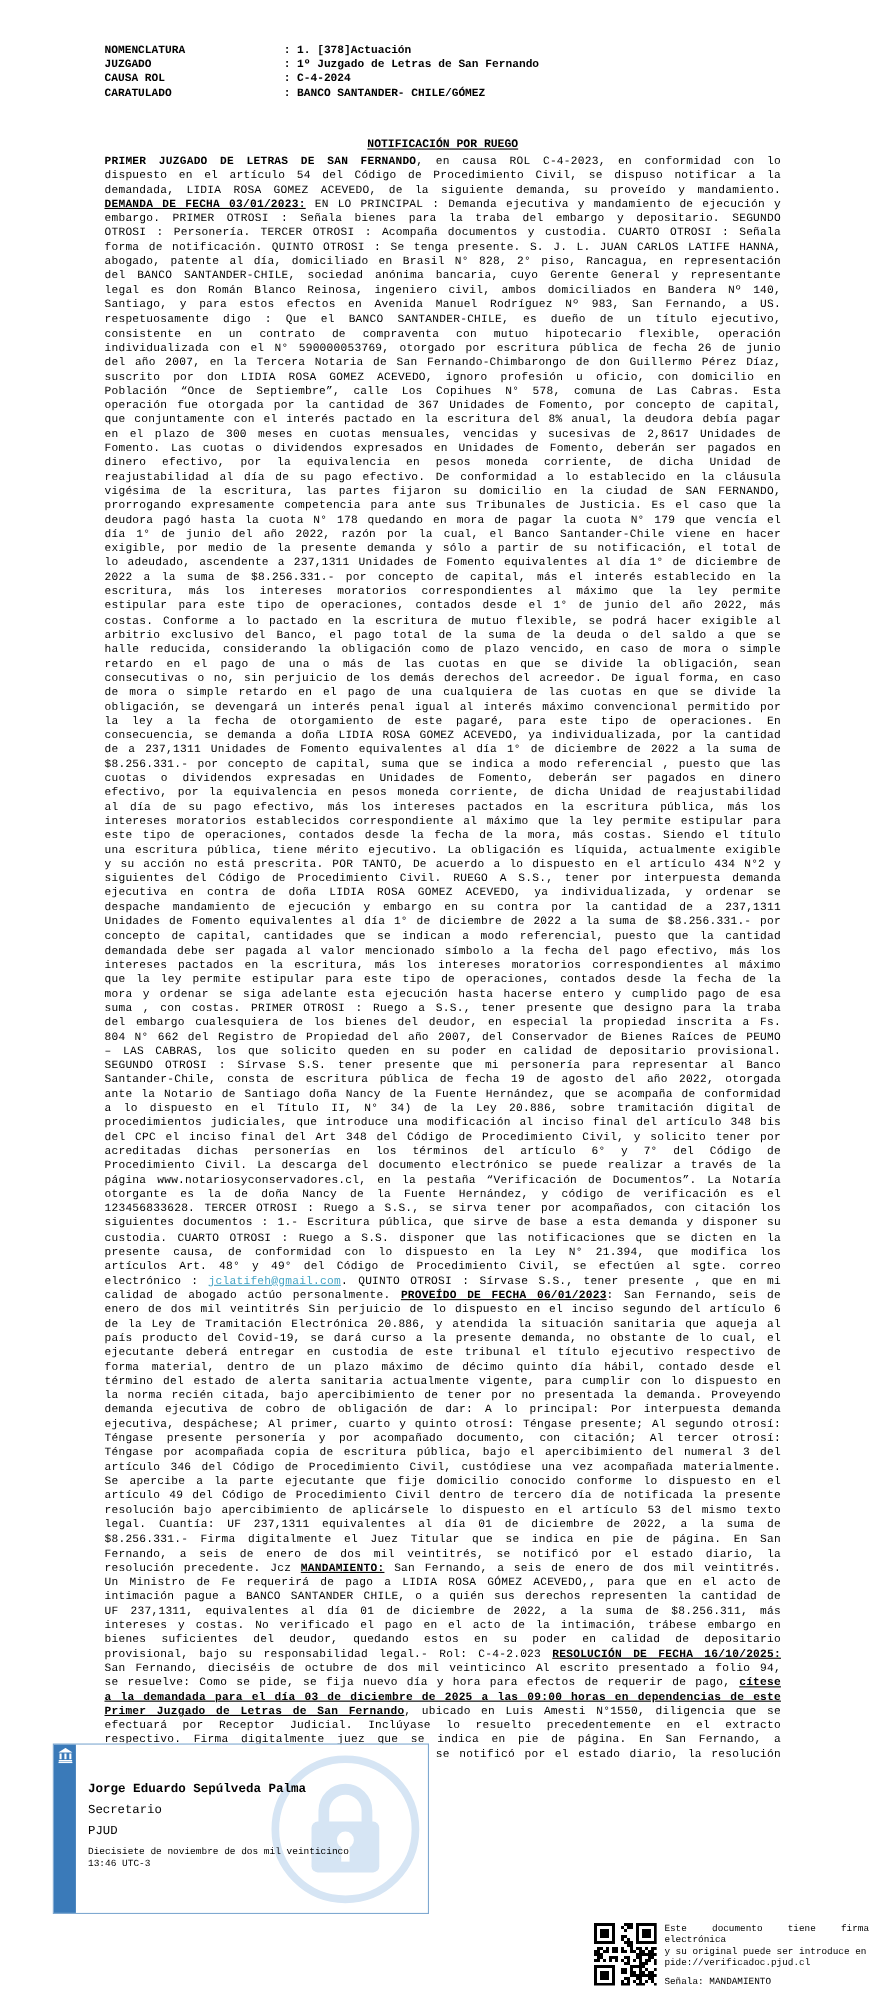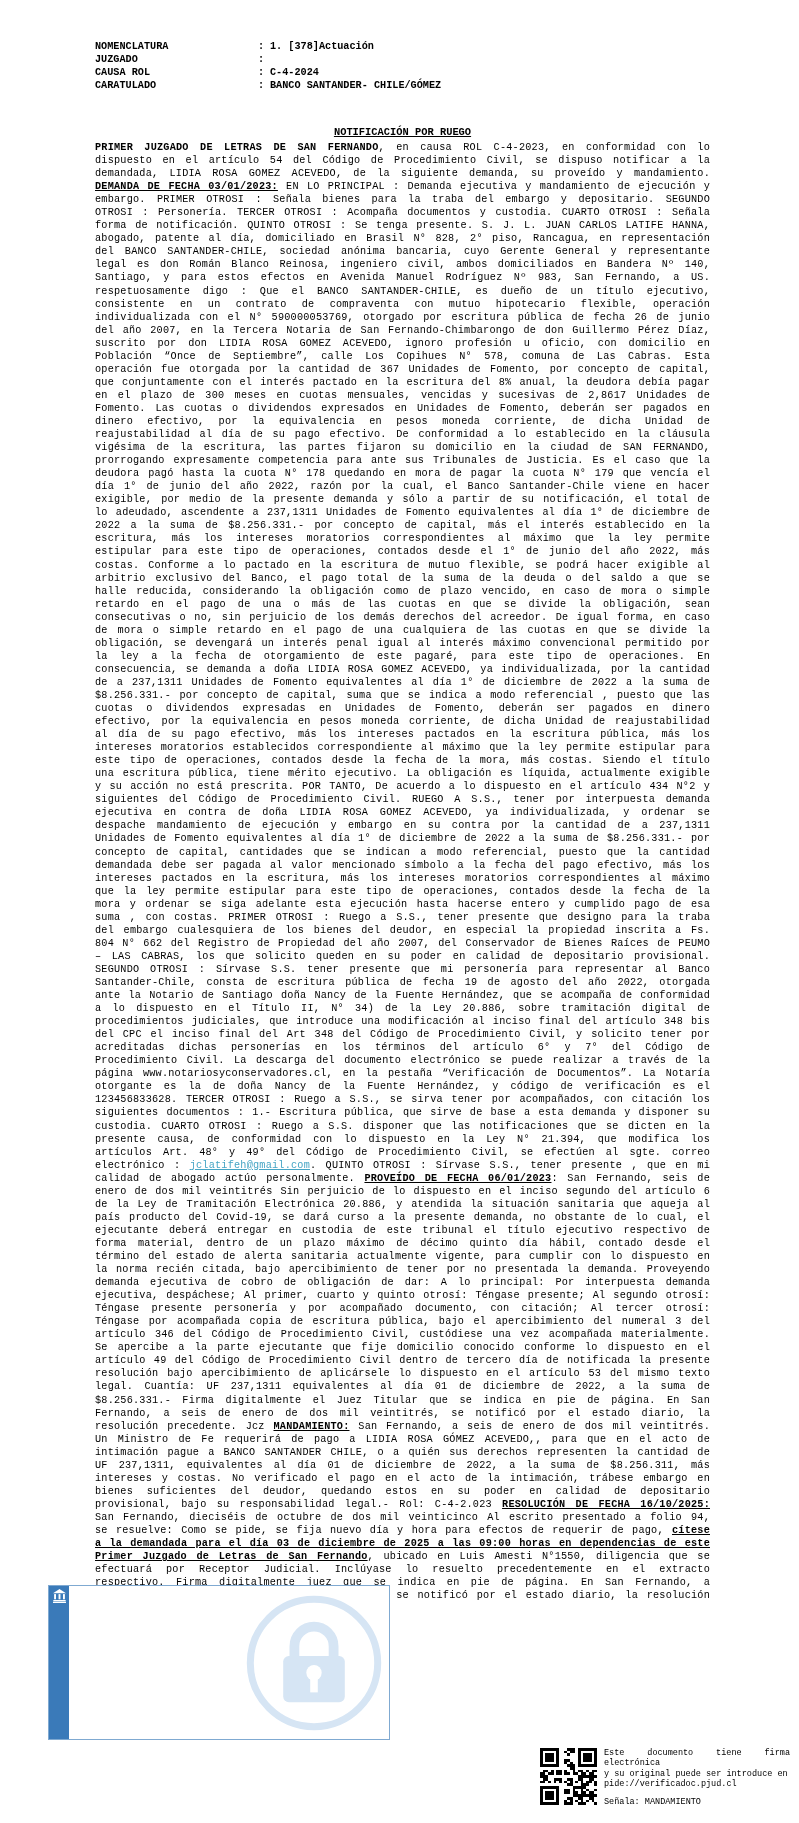--- a/index.html
+++ b/index.html
@@ -43,20 +43,21 @@
 
   <div class="hdr">
       <div class="hdr-row">
         <span>NOMENCLATURA</span>
         <span>:</span>
         <span>1. [378]Actuación</span>
       </div>
       <div class="hdr-row">
         <span>JUZGADO</span>
         <span>:</span>
+        <span>1º Juzgado de Letras de San Fernando</span>
       </div>
       <div class="hdr-row">
         <span>CAUSA ROL</span>
         <span>:</span>
         <span>C-4-2024</span>
       </div>
       <div class="hdr-row">
         <span>CARATULADO</span>
         <span>:</span>
         <span>BANCO SANTANDER-  CHILE/GÓMEZ</span>
@@ -81,20 +82,27 @@
       </span>
     </div>
     <div class="sig-watermark">
       <svg width="140" height="140" viewBox="0 0 100 100">
         <circle cx="50" cy="50" r="45.5" fill="none" stroke="#d6e5f4" stroke-width="5"></circle>
         <path d="M36,47 v-9 a14,14 0 0 1 28,0 v9" fill="none" stroke="#d6e5f4" stroke-width="7"></path>
         <rect x="28" y="45" width="44" height="33" rx="4" fill="#d6e5f4"></rect>
         <circle cx="50" cy="57" r="5.5" fill="#ffffff"></circle>
         <rect x="47.3" y="58" width="5.4" height="13" fill="#ffffff"></rect>
       </svg>
+    </div>
+    <div class="sig-content">
+      <div class="sig-name">Jorge Eduardo Sepúlveda Palma</div>
+      <div class="sig-role">Secretario</div>
+      <div class="sig-org">PJUD</div>
+      <div class="sig-date">Diecisiete de noviembre de dos mil veinticinco</div>
+      <div class="sig-time">13:46 UTC-3</div>
     </div>
   </div>
 
   <div class="verify">
     <div class="qr">
       <svg width="57" height="57" viewBox="0 0 21 21" shape-rendering="crispEdges">
           <g fill="#000000">
             <rect x="0" y="0" width="7" height="7"></rect>
             <rect x="1" y="1" width="5" height="5" fill="#ffffff"></rect>
             <rect x="2" y="2" width="3" height="3"></rect>

